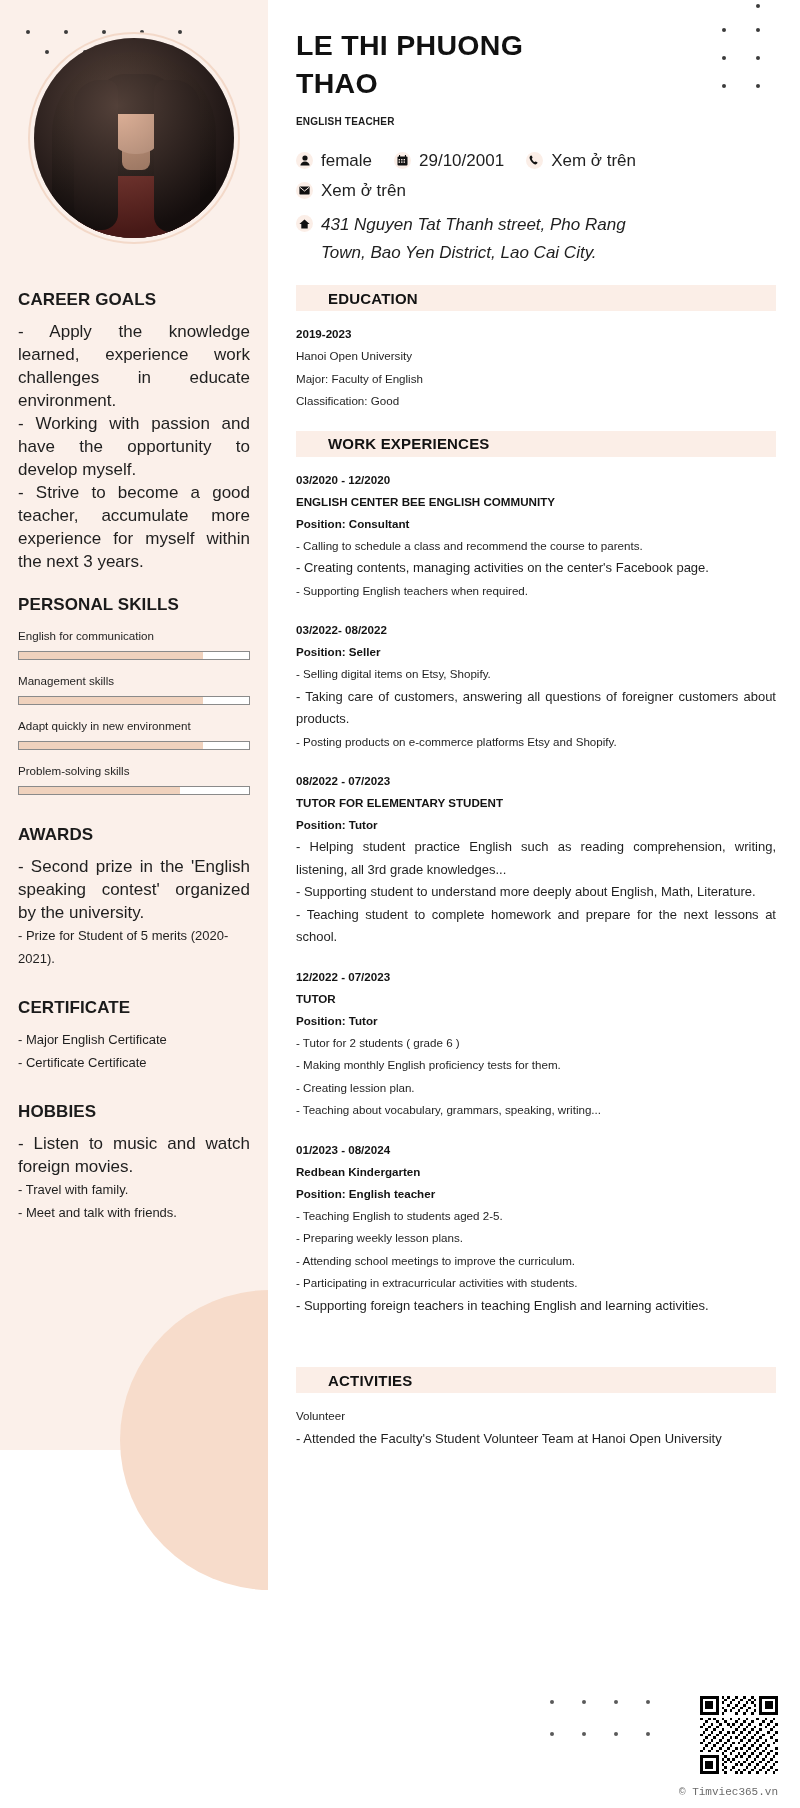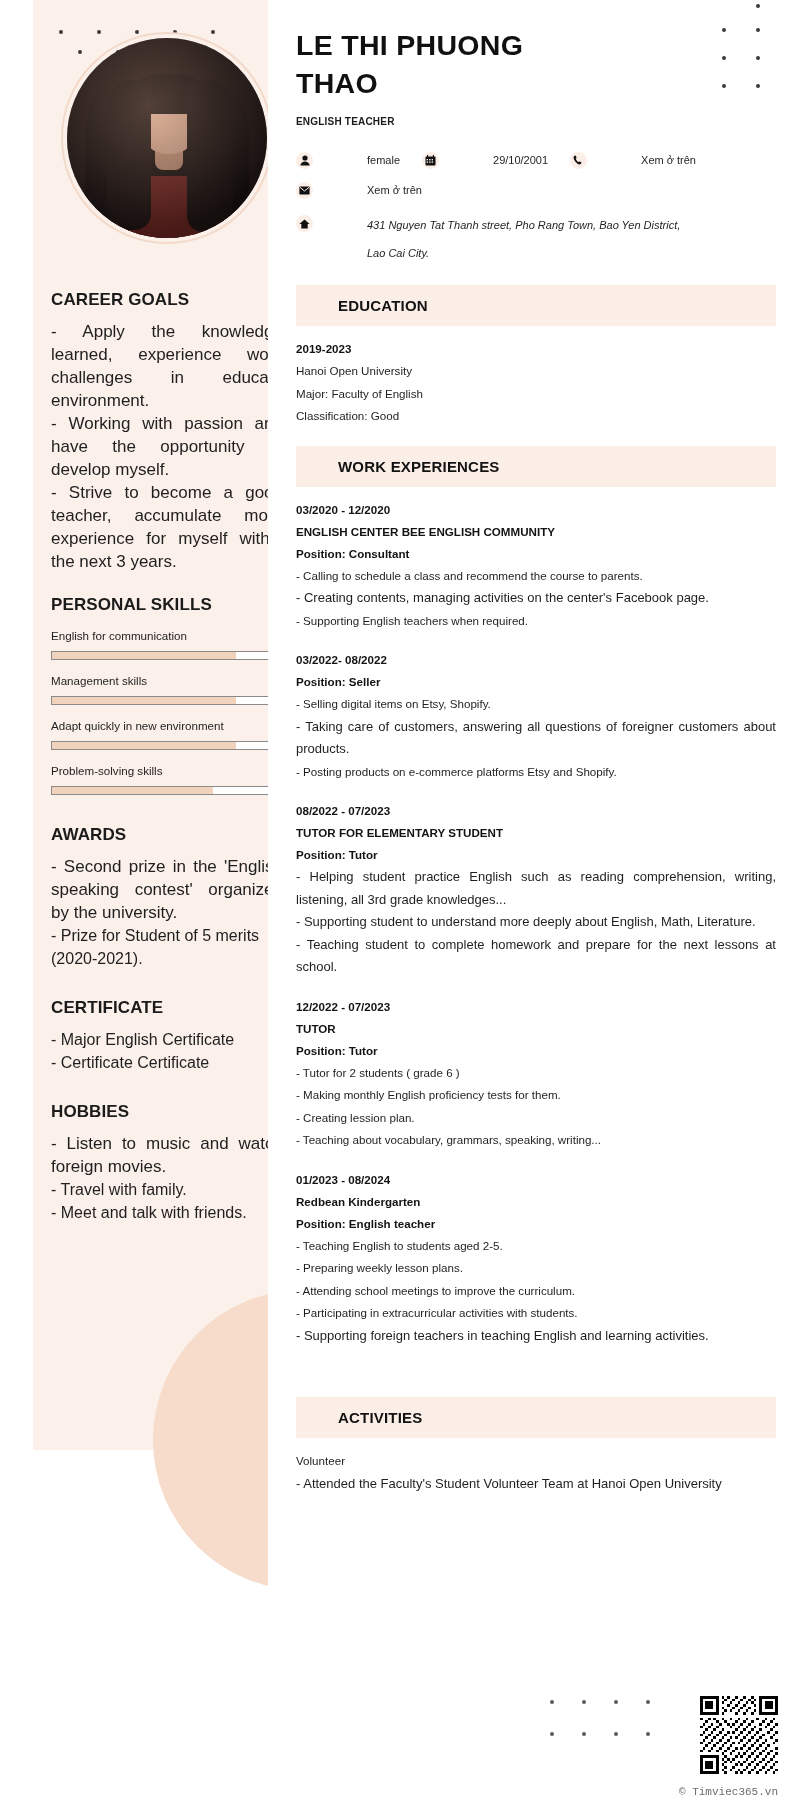--- a/index.html
+++ b/index.html
@@ -18,21 +18,20 @@
 
   
   .left-col {
     position: absolute;
     left: 0; top: 0;
     width: 268px;
     height: 1450px;
     background: #fbf0ea;
     padding: 0 18px;
     z-index: 2;
-    margin-left: 33px;
   }
   .left-inner { position: relative; z-index: 3; }
 
   .dots-left {
     position: absolute;
     left: 18px; top: 26px;
     width: 200px; height: 40px;
     z-index: 4;
   }
   .dot { position: absolute; width: 4px; height: 4px; border-radius: 50%; background: #3b3b3b; }
@@ -111,21 +110,21 @@
   }
   .left-block { margin-top: 28px; }
   .left-p {
     font-size: 17px;
     line-height: 23px;
     color: #1f1f1f;
     text-align: justify;
     text-justify: inter-word;
   }
   .left-li {
-    font-size: 16px;
+    font-size: 13px;
     line-height: 23px;
     color: #1f1f1f;
   }
 
   .skill { margin-top: 14px; }
   .skill-name {
     font-size: 11.6px;
     color: #1f1f1f;
     margin-bottom: 9px;
   }
@@ -198,39 +197,38 @@
     border-radius: 50%;
     background: #fbeee7;
     display: flex;
     align-items: center;
     justify-content: center;
     margin-right: 8px;
     flex: none;
   }
   .c-ico svg { display: block; }
   .c-txt {
-    font-size: 11px;
+    font-size: 17px;
     color: #1f1f1f;
     line-height: 19px;
-    margin-left: 46px;
   }
   .c-txt.addr {
     max-width: 330px;
     line-height: 28px;
     font-style: italic;
   }
 
   .band {
     background: #fbeee7;
-    height: 41px;
+    height: 26px;
     margin-top: 18px;
     margin-bottom: 12px;
     display: flex;
     align-items: center;
-    padding-left: 42px;
+    padding-left: 32px;
   }
   .band span {
     font-size: 15px;
     font-weight: bold;
     color: #121212;
     letter-spacing: 0.2px;
   }
 
   .r-bold {
     font-size: 11.6px;

